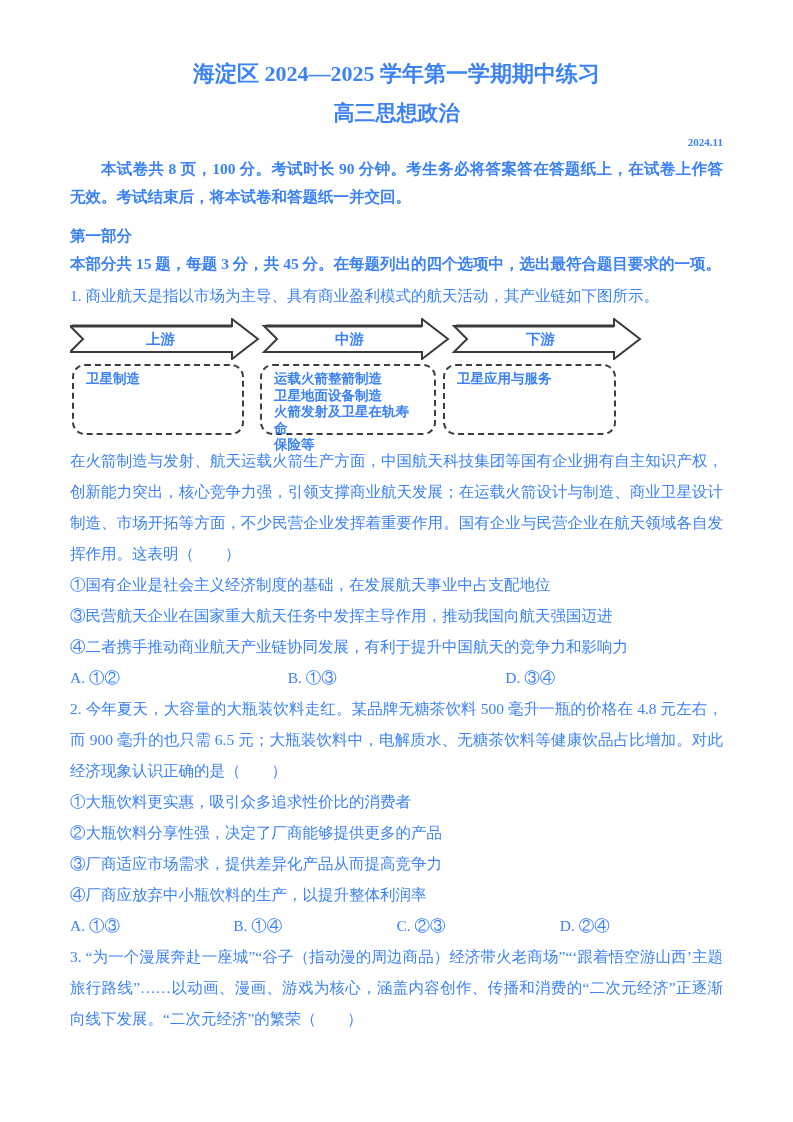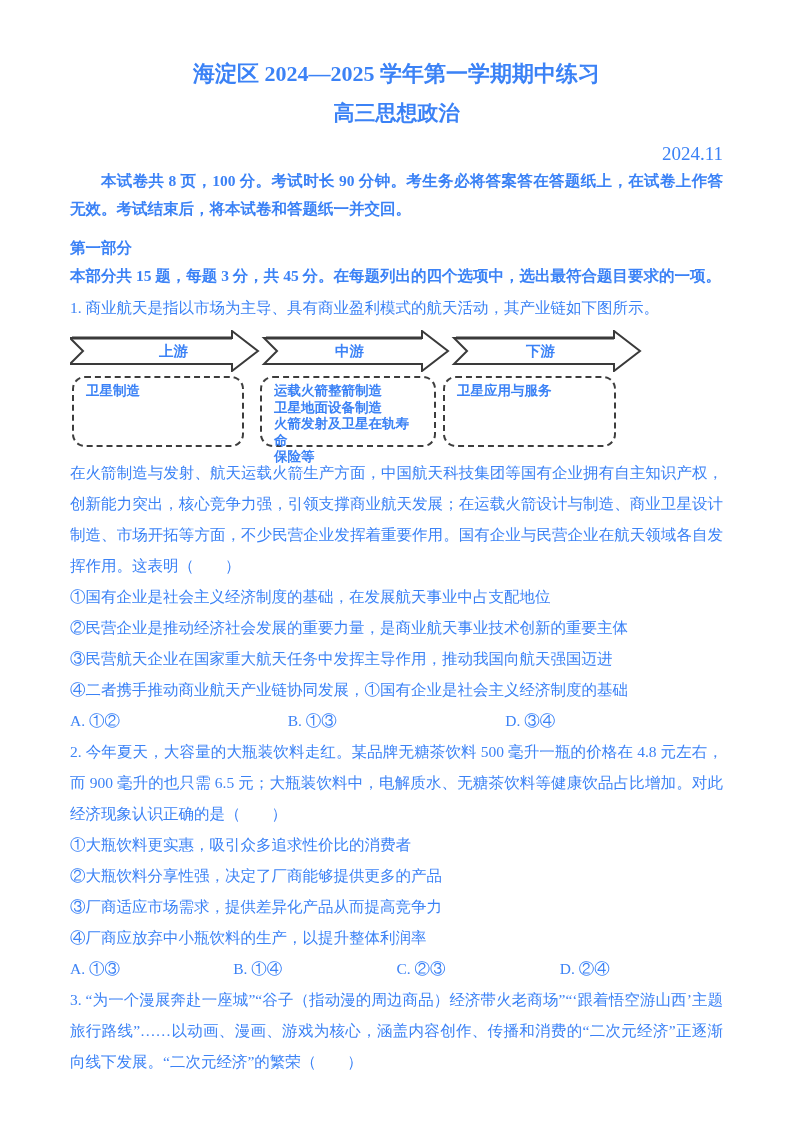--- a/index.html
+++ b/index.html
@@ -25,24 +25,24 @@
   }
   .subtitle {
     font-size: 21px;
     font-weight: bold;
     text-align: center;
     margin: 12px 0 0 0;
     line-height: 27px;
   }
   .date {
     text-align: right;
-    font-weight: normal;
-    font-size: 19px;
+    font-weight: bold;
+    font-size: 11px;
     line-height: 22px;
-    margin-top: 16px;
+    margin-top: 4px;
   }
   .notice {
     margin: 2px 0 11px 0;
     font-weight: bold;
     text-align: justify;
     text-indent: 2em;
     line-height: 28px;
   }
   .part-heading {
     text-align: left;
@@ -121,43 +121,42 @@
 
     <div class="diagram">
       <svg width="653" height="42" viewBox="0 0 653 42">
         <polygon points="0,8 162,8 162,1 188,21 162,41 162,34 0,34 13,21" fill="#ffffff" stroke="#3a3a3a" stroke-width="2"></polygon>
         <polygon points="194,8 352,8 352,1 378,21 352,41 352,34 194,34 207,21" fill="#ffffff" stroke="#3a3a3a" stroke-width="2"></polygon>
         <polygon points="384,8 544,8 544,1 570,21 544,41 544,34 384,34 397,21" fill="#ffffff" stroke="#3a3a3a" stroke-width="2"></polygon>
         <line x1="2" y1="8" x2="162" y2="8" stroke="#3a3a3a" stroke-width="3"></line>
         <line x1="196" y1="8" x2="352" y2="8" stroke="#3a3a3a" stroke-width="3"></line>
         <line x1="386" y1="8" x2="544" y2="8" stroke="#3a3a3a" stroke-width="3"></line>
       </svg>
-      <div class="arrow-label" style="left:29px; width:149px;">上游</div>
+      <div class="arrow-label" style="left:16px; width:149px;">上游</div>
       <div class="arrow-label" style="left:207px; width:145px;">中游</div>
       <div class="arrow-label" style="left:397px; width:147px;">下游</div>
 
       <div class="dbox" style="left:2px; width:172px;">
         <div>卫星制造</div>
       </div>
       <div class="dbox" style="left:190px; width:176px;">
         <div>运载火箭整箭制造</div>
         <div>卫星地面设备制造</div>
         <div>火箭发射及卫星在轨寿命</div>
         <div>保险等</div>
       </div>
       <div class="dbox" style="left:373px; width:173px;">
         <div>卫星应用与服务</div>
       </div>
     </div>
 
     <p class="stem">在火箭制造与发射、航天运载火箭生产方面，中国航天科技集团等国有企业拥有自主知识产权，创新能力突出，核心竞争力强，引领支撑商业航天发展；在运载火箭设计与制造、商业卫星设计制造、市场开拓等方面，不少民营企业发挥着重要作用。国有企业与民营企业在航天领域各自发挥作用。这表明（　　）</p>
     <p class="option-line">①国有企业是社会主义经济制度的基础，在发展航天事业中占支配地位</p>
-    <p class="option-line">②民营企业是推动经济社会发展的重要力量，是商业航天事业技术创新的重要主体</p>
     <p class="option-line">③民营航天企业在国家重大航天任务中发挥主导作用，推动我国向航天强国迈进</p>
-    <p class="option-line">④二者携手推动商业航天产业链协同发展，①国有企业是社会主义经济制度的基础</p>
+    <p class="option-line">④二者携手推动商业航天产业链协同发展，有利于提升中国航天的竞争力和影响力</p>
     <div class="choices">
       <span>A. ①②</span>
       <span>B. ①③</span>
       <span>D. ③④</span>
     </div>
   </section>
 
   <section class="question">
     <p class="stem">2. 今年夏天，大容量的大瓶装饮料走红。某品牌无糖茶饮料 500 毫升一瓶的价格在 4.8 元左右，而 900 毫升的也只需 6.5 元；大瓶装饮料中，电解质水、无糖茶饮料等健康饮品占比增加。对此经济现象认识正确的是（　　）</p>
     <p class="option-line">①大瓶饮料更实惠，吸引众多追求性价比的消费者</p>

